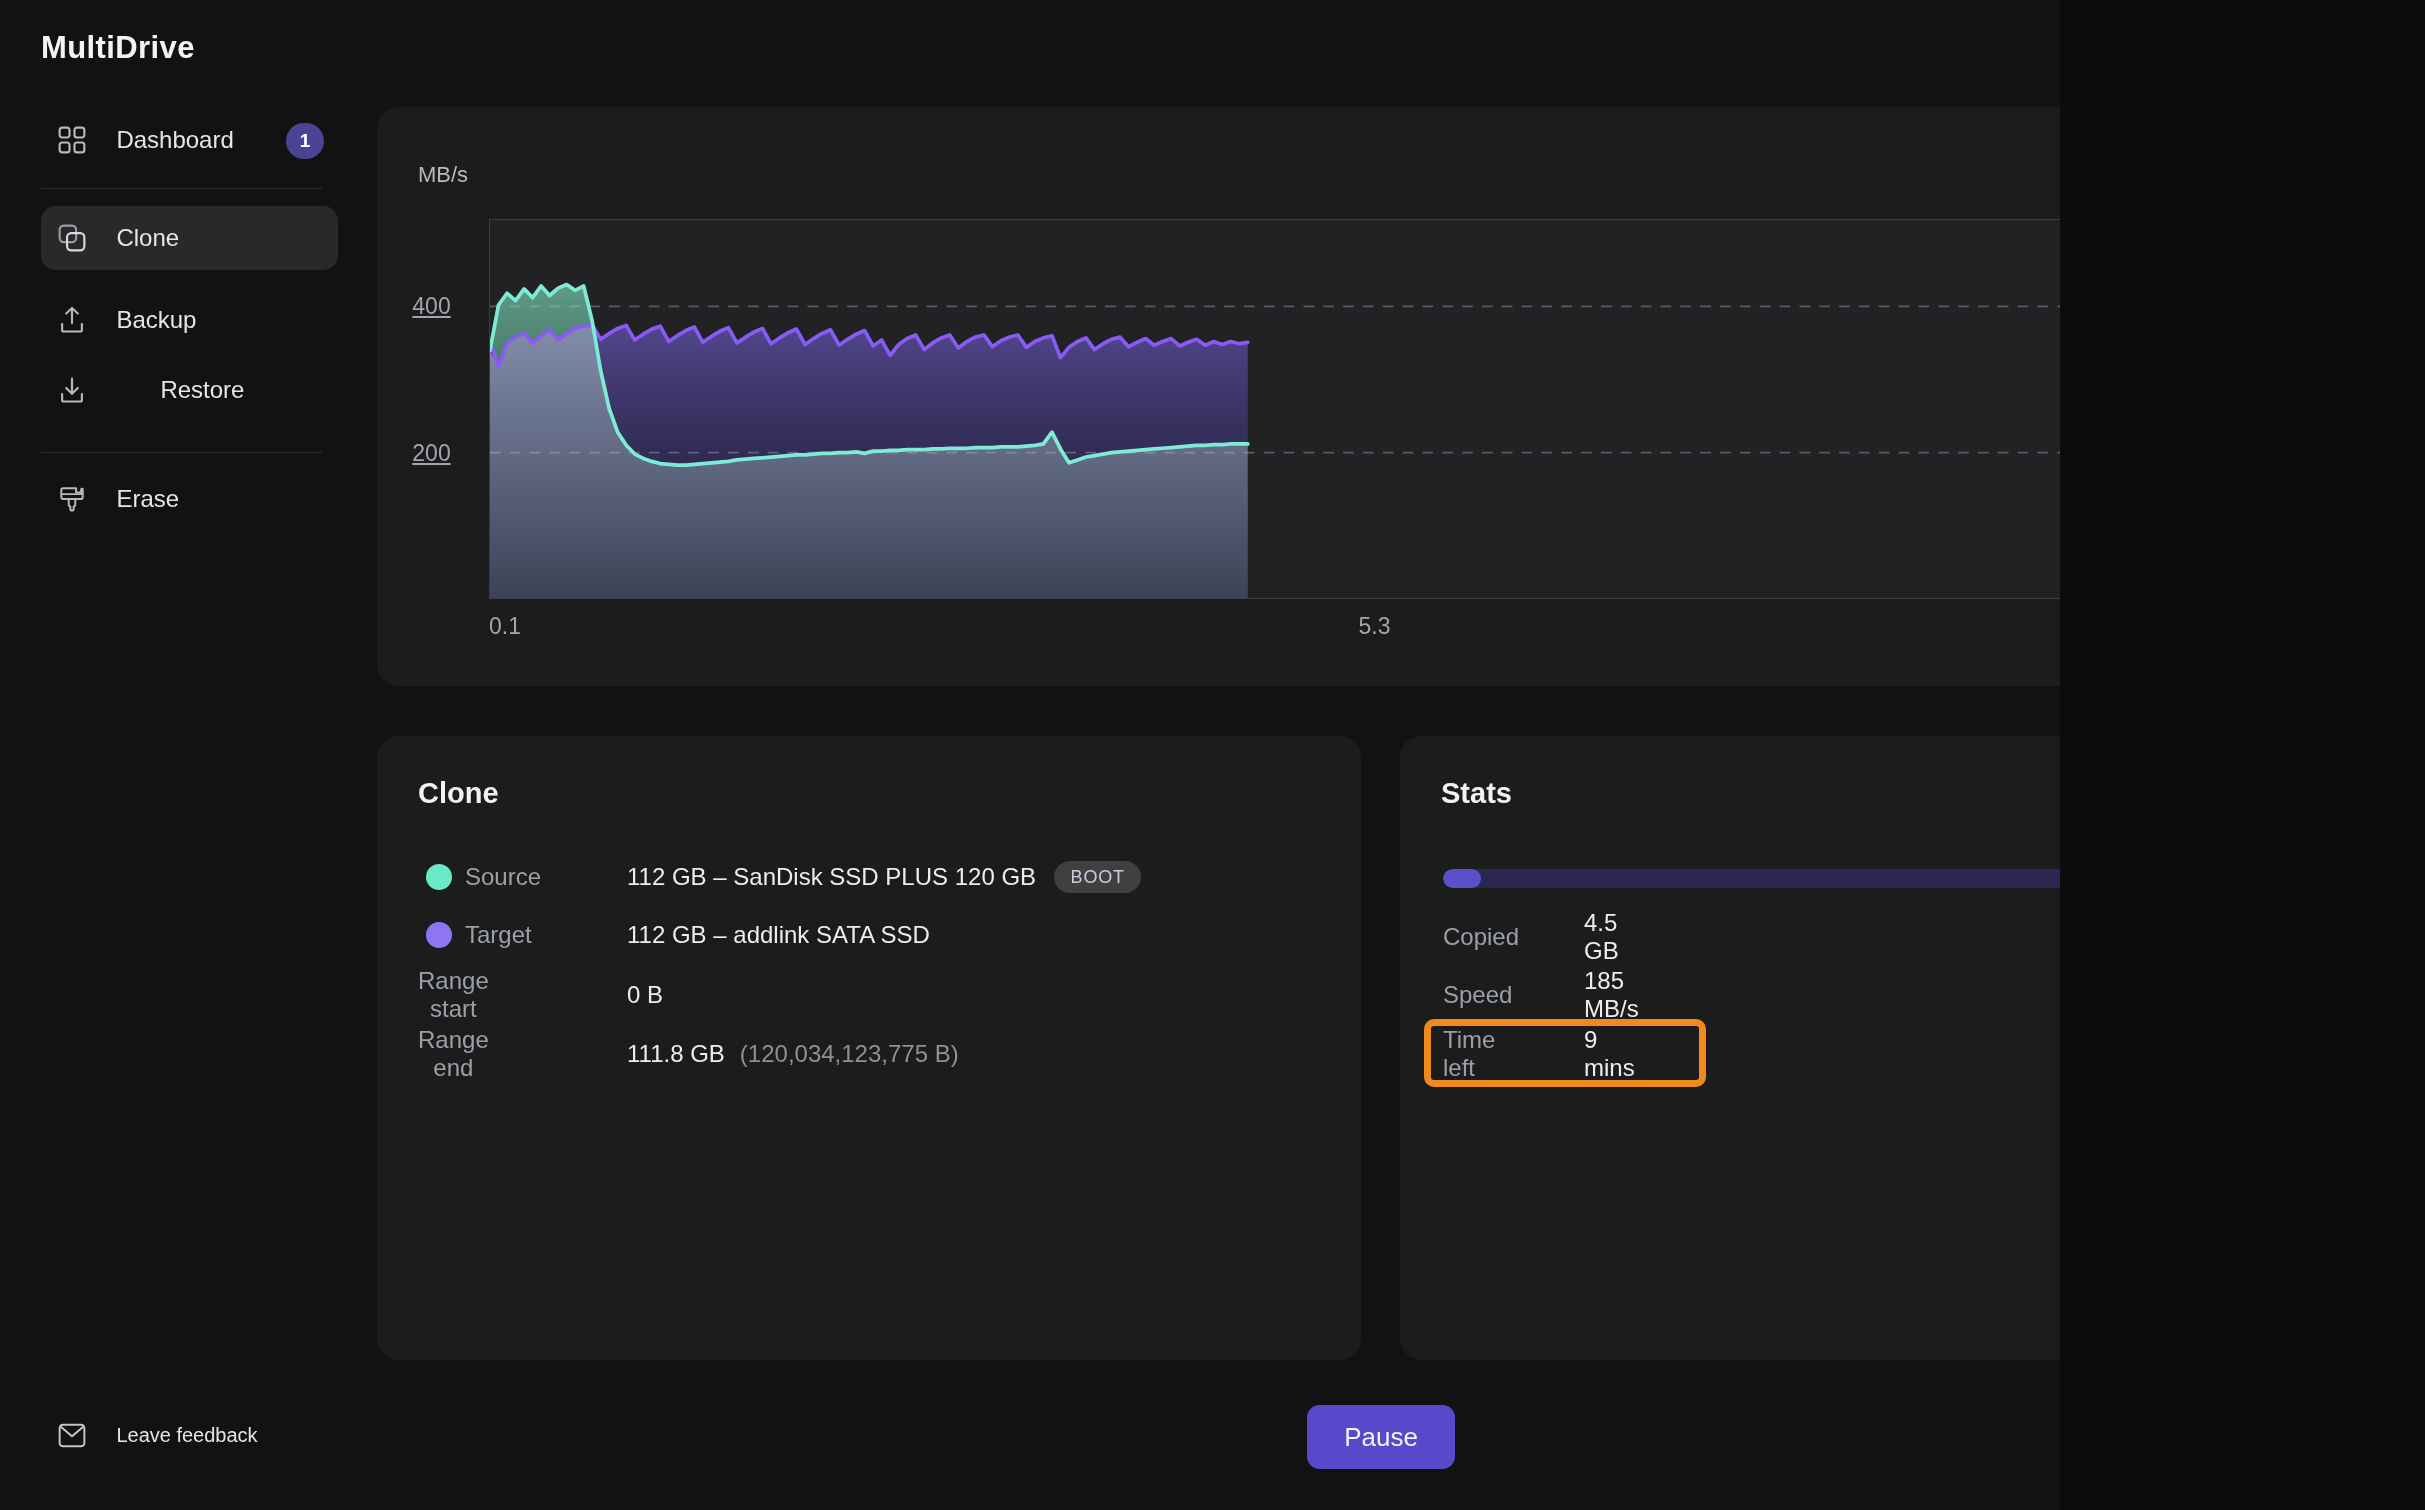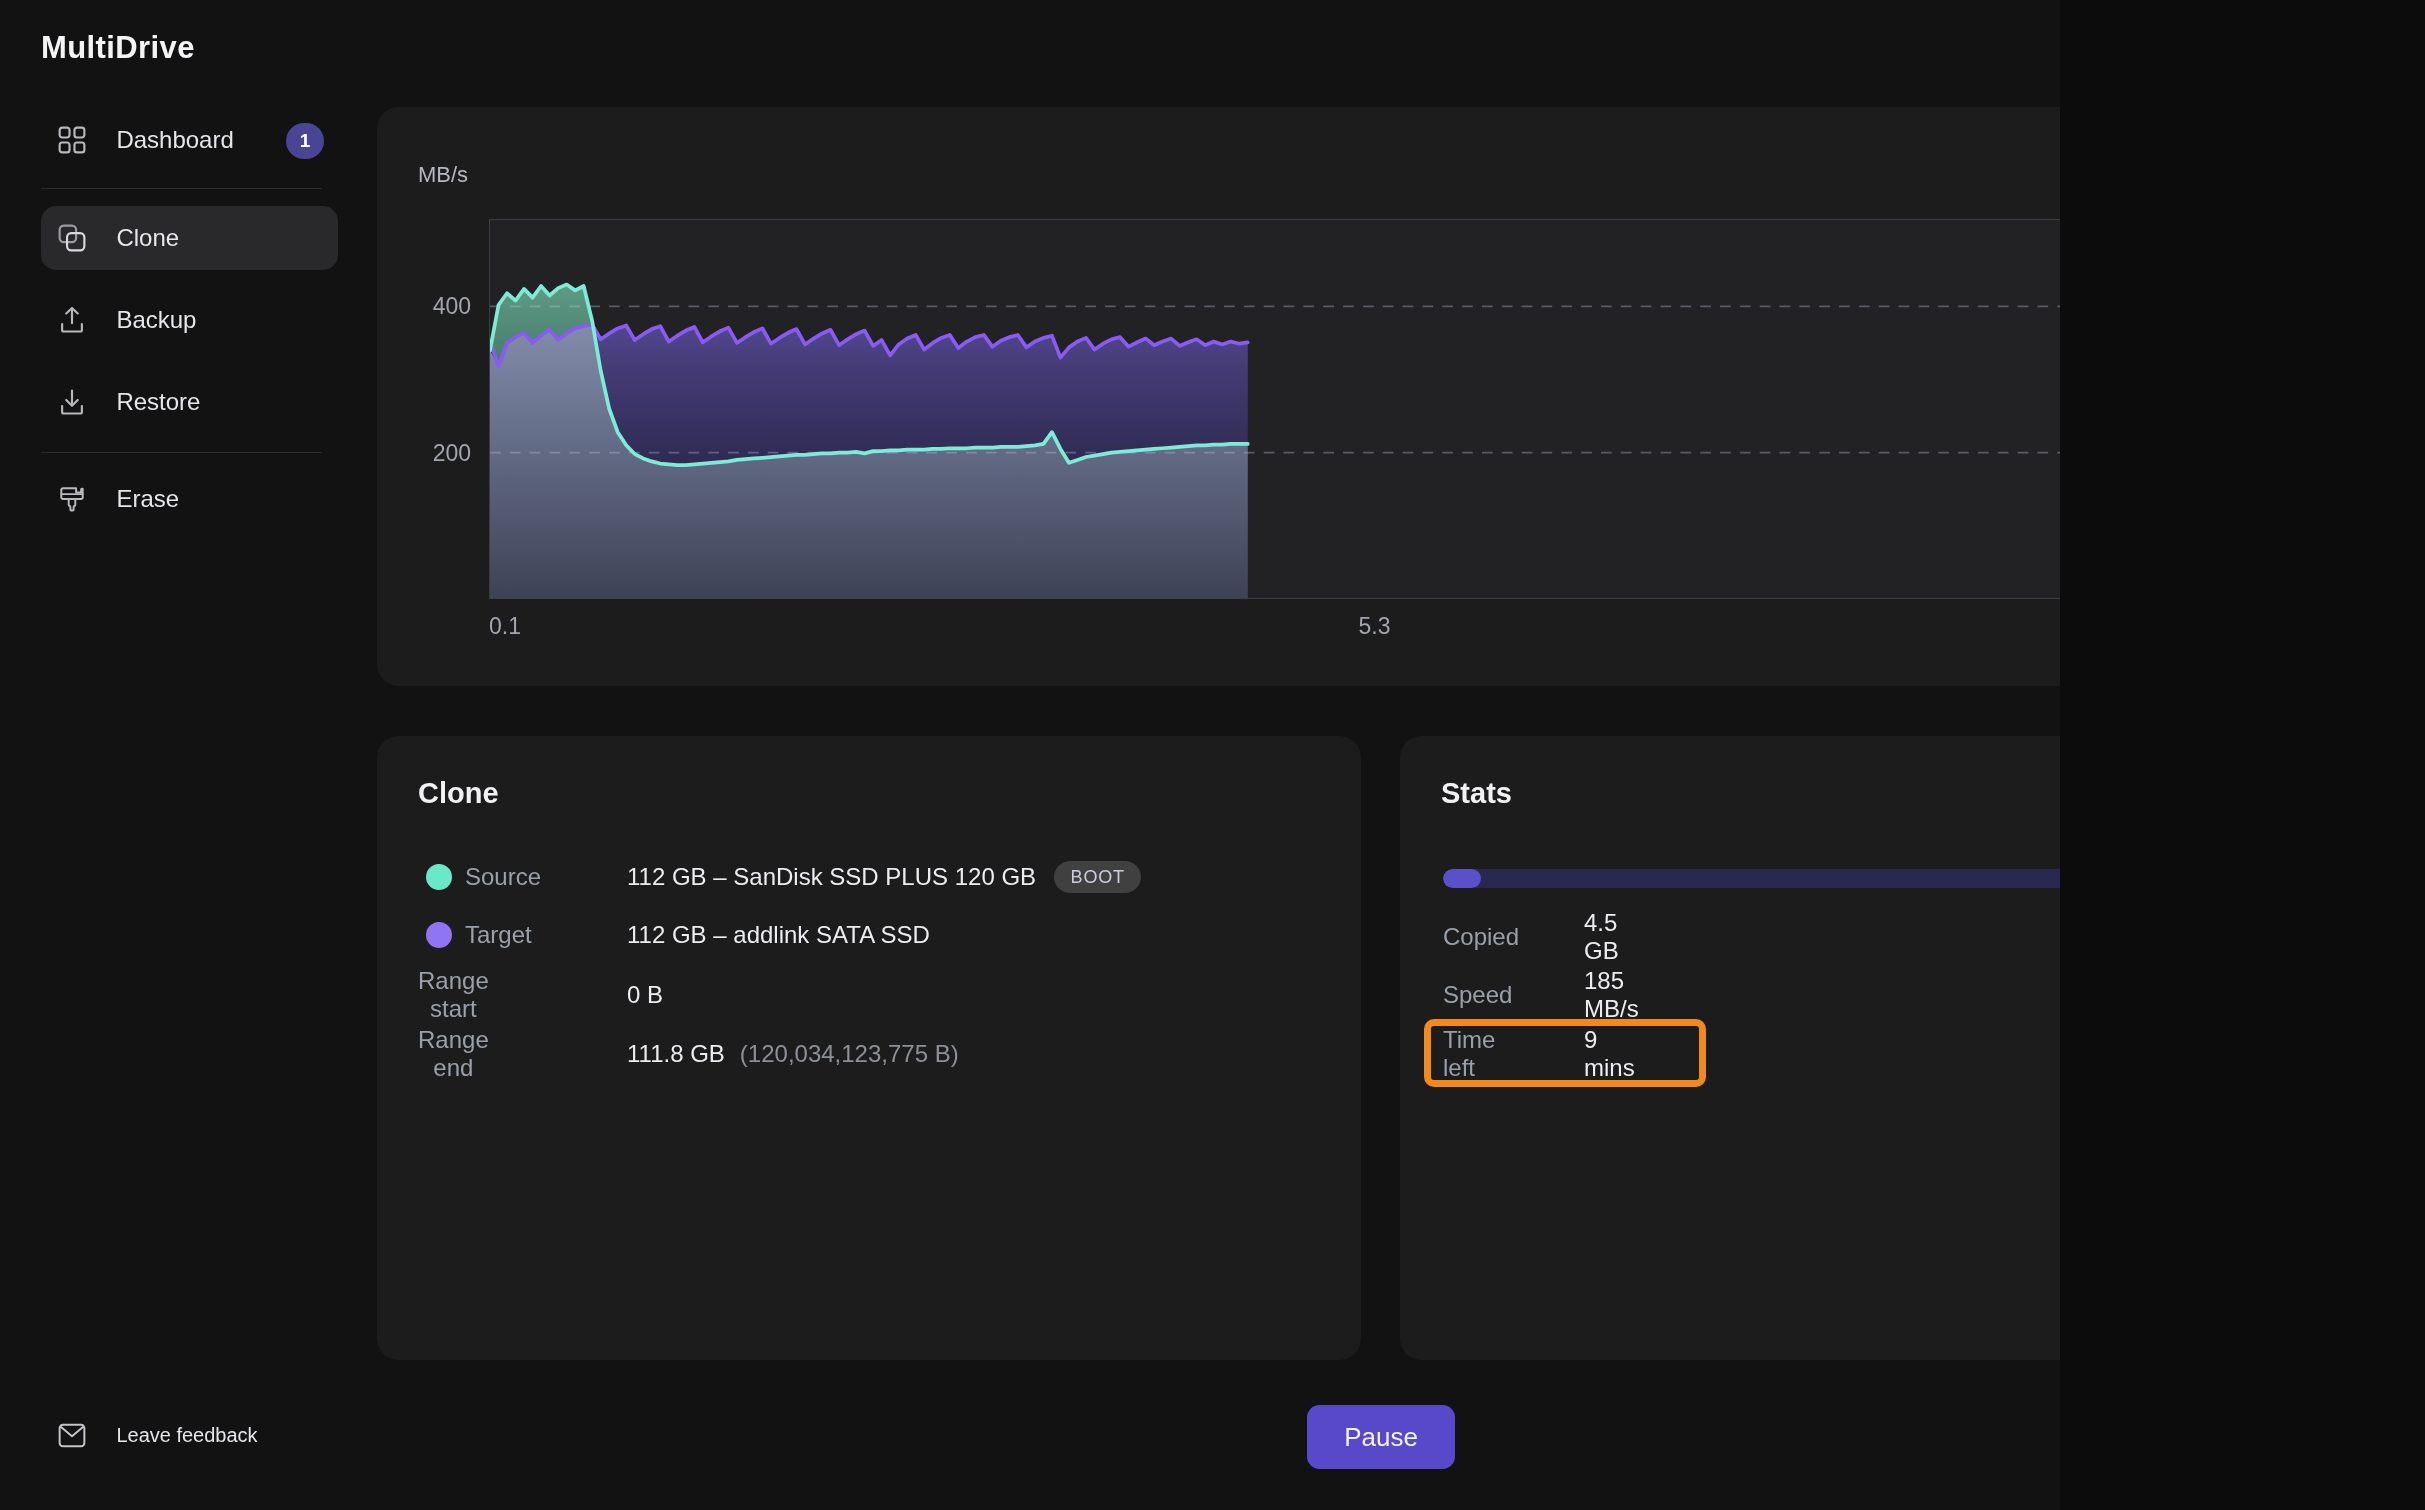--- a/index.html
+++ b/index.html
@@ -49,21 +49,21 @@
   .zoom-out-btn {
     position:absolute; left:1931px; top:43px; width:46px; height:46px;
     background:transparent; border:none; color:#8d8d92;
     display:flex; align-items:center; justify-content:center;
   }
   .plot {
     position:absolute; left:112px; top:112px; width:1790px; height:380px;
     background:#222224; border:0.8px solid #3c3c41;
   }
   .plot svg { position:absolute; left:0; top:0; }
-  .ytick { position:absolute; width:79px; text-align:right; font-size:23px; color:#a2a5ae; line-height:30px; }
+  .ytick { position:absolute; width:79px; text-align:center; font-size:23px; color:#a2a5ae; line-height:30px;text-decoration:underline; }
   .ytick.t400 { left:15px; top:184px; }
   .ytick.t200 { left:15px; top:331px; }
   .xtick { position:absolute; top:506px; font-size:23px; color:#a2a5ae; }
   .xtick.t0 { left:112px; }
   .xtick.t1 { left:948px; width:99px; text-align:center; }
   .xtick.t2 { left:1802px; width:99px; text-align:right; }
   .x-unit { position:absolute; top:506px; left:1935px; font-size:23px; color:#b6b8bf; }
   
   #clone-panel { left:377px; top:736px; width:984px; height:624px; }
   #stats-panel { left:1400px; top:736px; width:982px; height:624px; }
@@ -168,21 +168,21 @@
       <svg width="28" height="28" viewBox="0 0 34 34">
           <g fill="none" stroke="currentColor" stroke-width="2.6" stroke-linecap="round" stroke-linejoin="round">
             <path d="M17 21 L17 3"></path>
             <path d="M10 9 L17 2.5 L24 9"></path>
             <path d="M5 22 L5 29 Q5 31 7 31 L27 31 Q29 31 29 29 L29 22"></path>
           </g>
         </svg>
     </span>
     <span>Backup</span>
   </div>
-  <div class="nav-item" style="top:370px;">
+  <div class="nav-item" style="top:358px;gap:44px;">
     <span class="icon">
       <svg width="28" height="28" viewBox="0 0 34 34">
           <g fill="none" stroke="currentColor" stroke-width="2.6" stroke-linecap="round" stroke-linejoin="round">
             <path d="M17 3 L17 21"></path>
             <path d="M10 14.5 L17 21.5 L24 14.5"></path>
             <path d="M5 22 L5 29 Q5 31 7 31 L27 31 Q29 31 29 29 L29 22"></path>
           </g>
         </svg>
     </span>
     <span>Restore</span>

